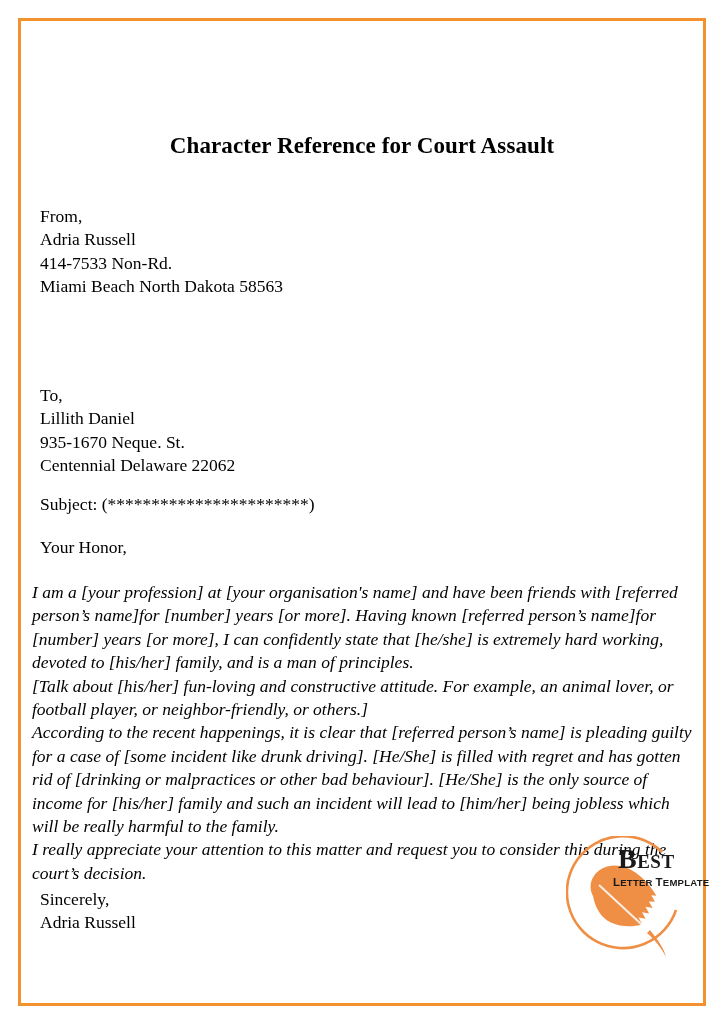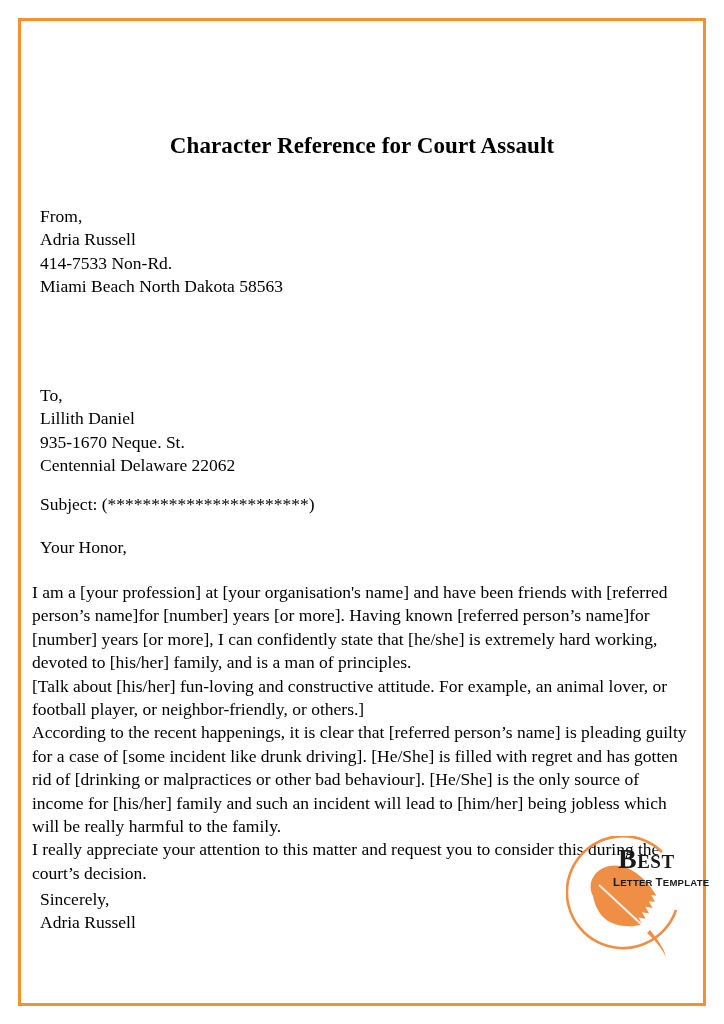--- a/index.html
+++ b/index.html
@@ -77,20 +77,21 @@
     position: absolute;
     left: 0;
     top: 581px;
     width: 660px;
     font-size: 17.5px;
     line-height: 23.4px;
   }
   #body-block p {
     margin: 0;
     text-align: left;
+    font-style: italic;
   }
   #body-block p.spaced { margin-top: 0; }
 
   #closing-block { top: 888px; }
 
   .subject-stars { letter-spacing: 0px; }
 
   
   #logo {
     position: absolute;

